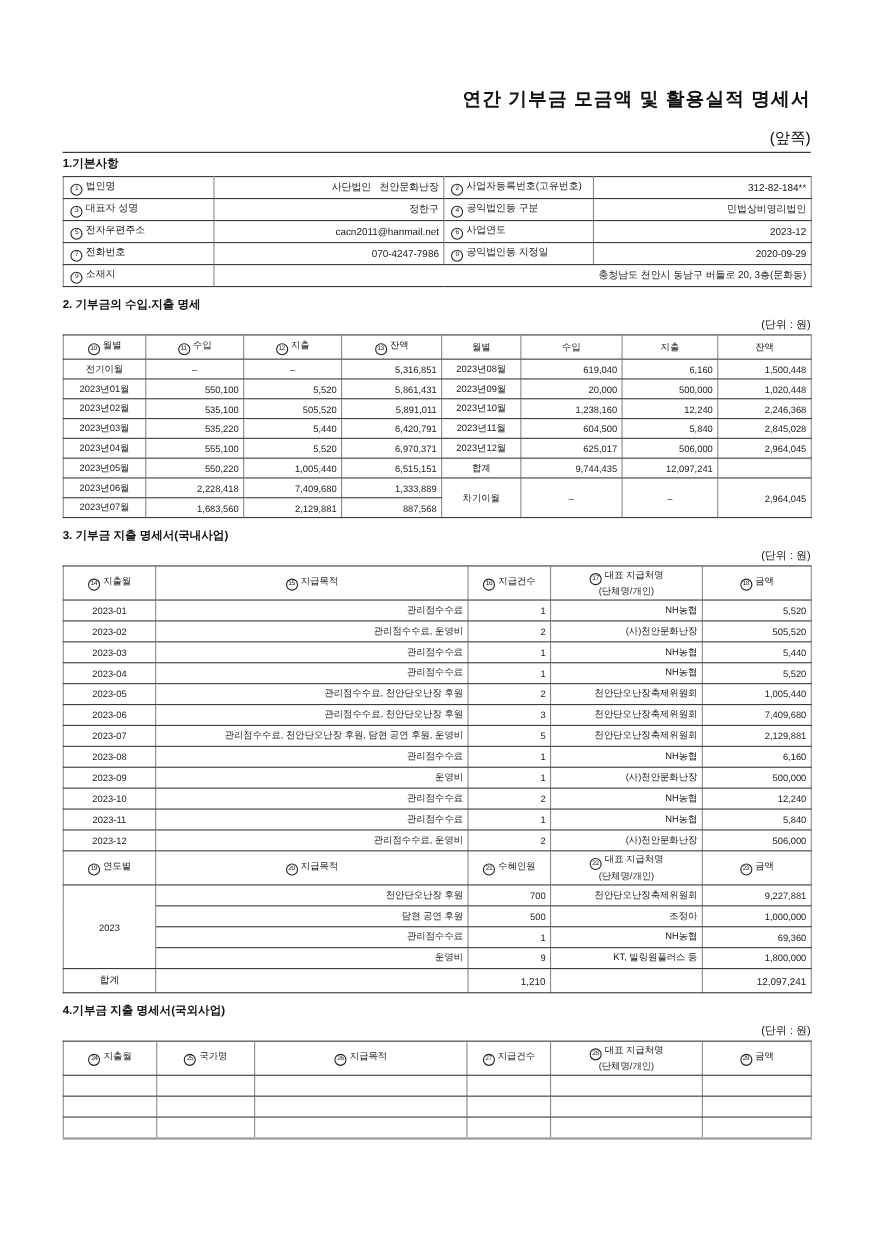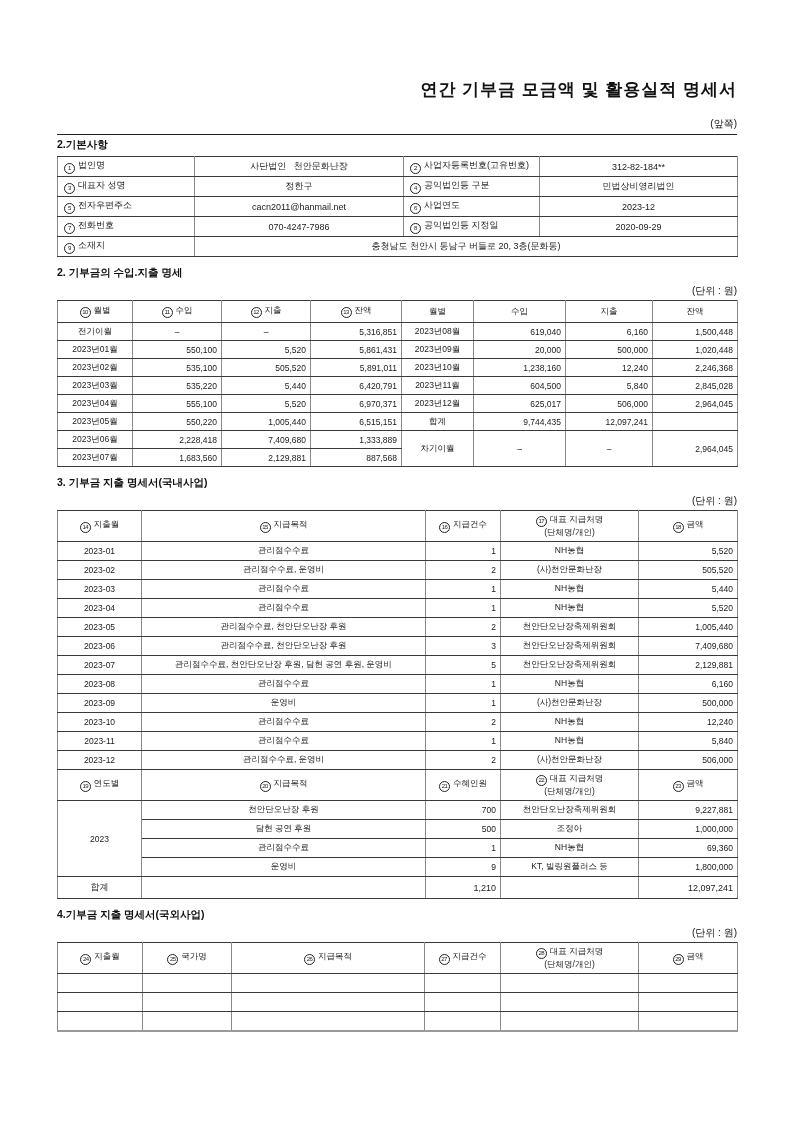--- a/index.html
+++ b/index.html
@@ -5,33 +5,33 @@
   * { margin:0; padding:0; box-sizing:border-box; }
   html,body { background:#fff; }
   body {
     width:794px; height:1123px; overflow:hidden;
     font-family:"Liberation Sans","DejaVu Sans",sans-serif;
     color:#111;
   }
   .page { padding:76px 57px 0 57px; }
   .form-no { font-size:9px; color:#1c1c1c; margin-bottom:12px; }
   .title { font-size:17px; font-weight:bold; text-align:right; letter-spacing:1px; margin:2px 0 16px; }
-  .page-side { font-size:10px; text-align:right; margin-bottom:3px; }
+  .page-side { font-size:14px; text-align:right; margin-bottom:3px; }
   .toprule { border-top:1.5px solid #222; }
   .sec-heading { font-size:10.5px; font-weight:bold; margin:3px 0 4px; }
   .sec-heading.gap { margin-top:9px; }
   .unit { font-size:10px; text-align:right; margin:0 0 2px; }
   table { border-collapse:collapse; table-layout:fixed; width:680px; }
   td, th {
     border-left:1px solid #8a8a8a; border-right:1px solid #8a8a8a;
     border-top:1.8px solid #3a3a3a; border-bottom:1.8px solid #3a3a3a;
     font-size:8.5px; font-weight:normal; padding:0 4px;
     overflow:hidden; white-space:nowrap; vertical-align:middle; color:#1a1a1a;
   }
-  .c { text-align:center; } .r { text-align:right; } .l { text-align:center; }
+  .c { text-align:center; } .r { text-align:right; } .l { text-align:right; }
   .pre { white-space:pre; }
   .t1 td { height:20px; font-size:9px; }
   .t1 .lbl { padding-left:6px; }
   .t2 .hd th { height:22px; }
   .t2 td { height:18px; }
   .t3 .hd th, .t4 .hd th { height:31px; line-height:1.25; }
   .t3 td { height:19px; }
   .t3 tr.total td { height:22px; font-size:9px; }
   .t4 td { height:19px; }
   .t4 tr:last-child td { border-bottom:2px solid #999; }
@@ -46,21 +46,21 @@
 </style>
 </head>
 <body>
 
 <div class="page">
 
   <div class="title">연간 기부금 모금액 및 활용실적 명세서</div>
   <div class="page-side">(앞쪽)</div>
   <div class="toprule"></div>
 
-  <div class="sec-heading">2.기본사항</div>
+  <div class="sec-heading">1.기본사항</div>
   <table class="t1">
     <colgroup>
         <col style="width:137px">
         <col style="width:209px">
         <col style="width:136px">
         <col style="width:198px">
       </colgroup>
     <tbody>
         <tr>
       <td class="lbl"><span class="cn">1</span><span>법인명</span></td>

